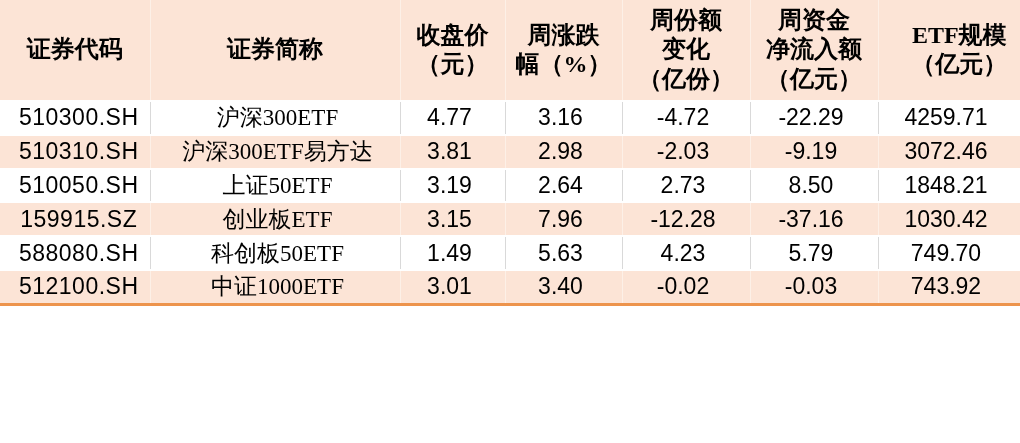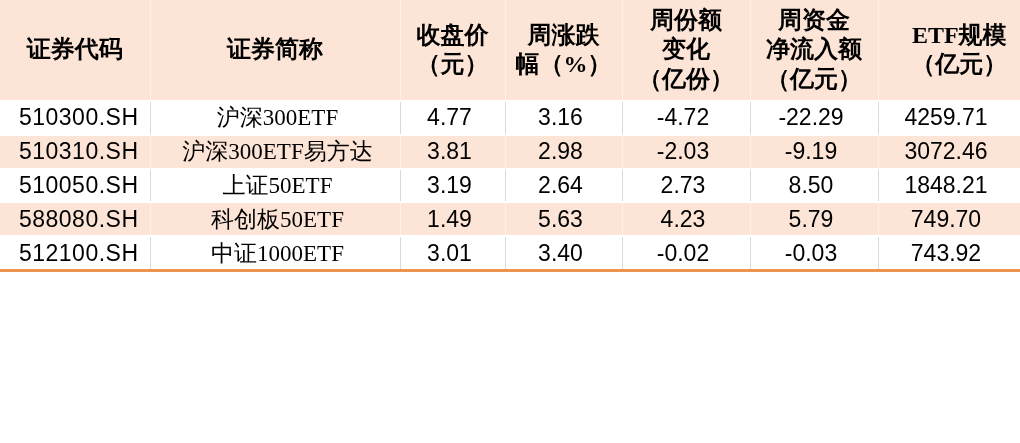--- a/index.html
+++ b/index.html
@@ -125,20 +125,29 @@
         <tr>
           <td class="al cell-code">510050.SH</td>
           <td class="al cell-name">上证50ETF</td>
           <td class="ar cell-close">3.19</td>
           <td class="ar cell-chg">2.64</td>
           <td class="ar cell-share">2.73</td>
           <td class="ar cell-flow">8.50</td>
           <td class="ar cell-scale">1848.21</td>
         </tr>
         <tr>
+          <td class="al cell-code">159915.SZ</td>
+          <td class="al cell-name">创业板ETF</td>
+          <td class="ar cell-close">3.15</td>
+          <td class="ar cell-chg">7.96</td>
+          <td class="ar cell-share">-12.28</td>
+          <td class="ar cell-flow">-37.16</td>
+          <td class="ar cell-scale">1030.42</td>
+        </tr>
+        <tr>
           <td class="al cell-code">588080.SH</td>
           <td class="al cell-name">科创板50ETF</td>
           <td class="ar cell-close">1.49</td>
           <td class="ar cell-chg">5.63</td>
           <td class="ar cell-share">4.23</td>
           <td class="ar cell-flow">5.79</td>
           <td class="ar cell-scale">749.70</td>
         </tr>
         <tr>
           <td class="al cell-code">512100.SH</td>

